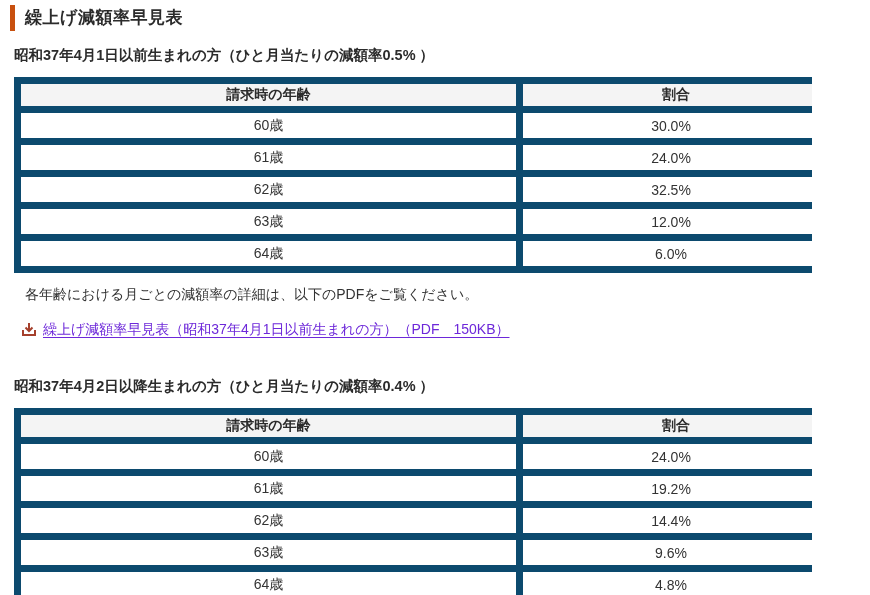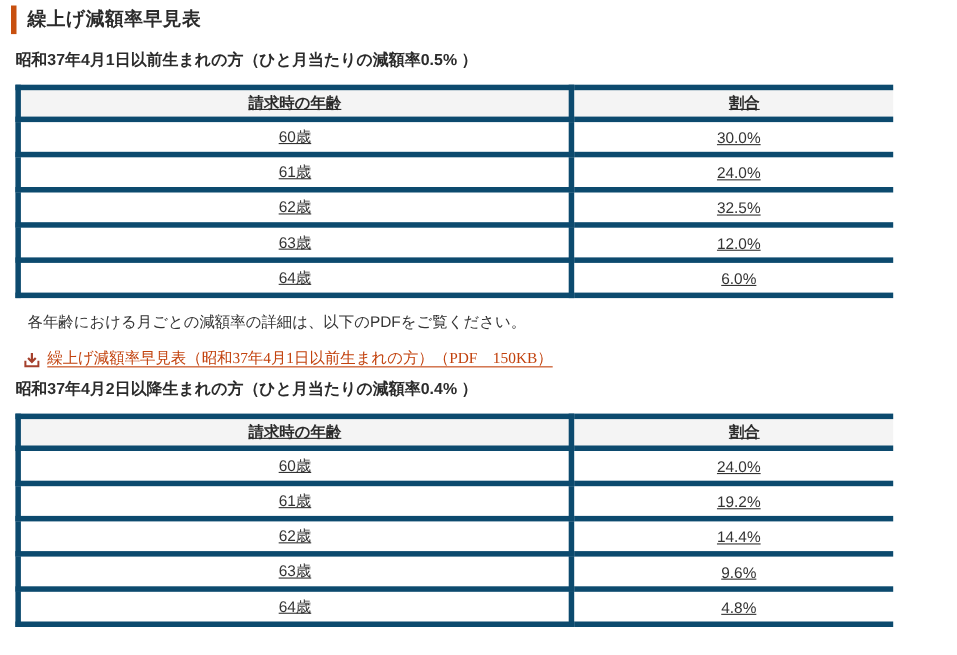--- a/index.html
+++ b/index.html
@@ -40,22 +40,21 @@
   
   table.rate-table {
     margin-top: 13px;
     width: 822px;
     border-collapse: collapse;
     table-layout: fixed;
     font-size: 14px;
   }
   table.rate-table th,
   table.rate-table td {
-    border: 5px solid #0c4a6e;
-    text-decoration: underline;
+    border: 7px solid #0c4a6e;
   }
   table.rate-table th {
     background: #f4f4f4;
     height: 29px;
     font-weight: bold;
     text-align: center;
     padding: 0;
     color: #2b2b2b;
   }
   table.rate-table col.col-age  { width: 61.6%; }
@@ -81,28 +80,27 @@
     align-items: center;
     gap: 7px;
   }
   .pdf-icon {
     flex: 0 0 auto;
     width: 14px;
     height: 14px;
     display: inline-block;
   }
   a.pdf-link {
-    color: #c2410c;
+    color: #6d28d9;
     font-size: 14px;
     line-height: 18px;
     text-decoration: underline;
     text-underline-offset: 3px;
-    font-family: Liberation Serif, serif;
   }
-  .section-second .section-heading { margin-top: 9px; }
+  .section-second .section-heading { margin-top: 39px; }
 </style>
 </head>
 <body>
 
 <div class="page">
 
   <h1 class="page-title">繰上げ減額率早見表</h1>
 
   <div class="section section-first">
     <h2 class="section-heading">昭和37年4月1日以前生まれの方（ひと月当たりの減額率0.5% ）</h2>

